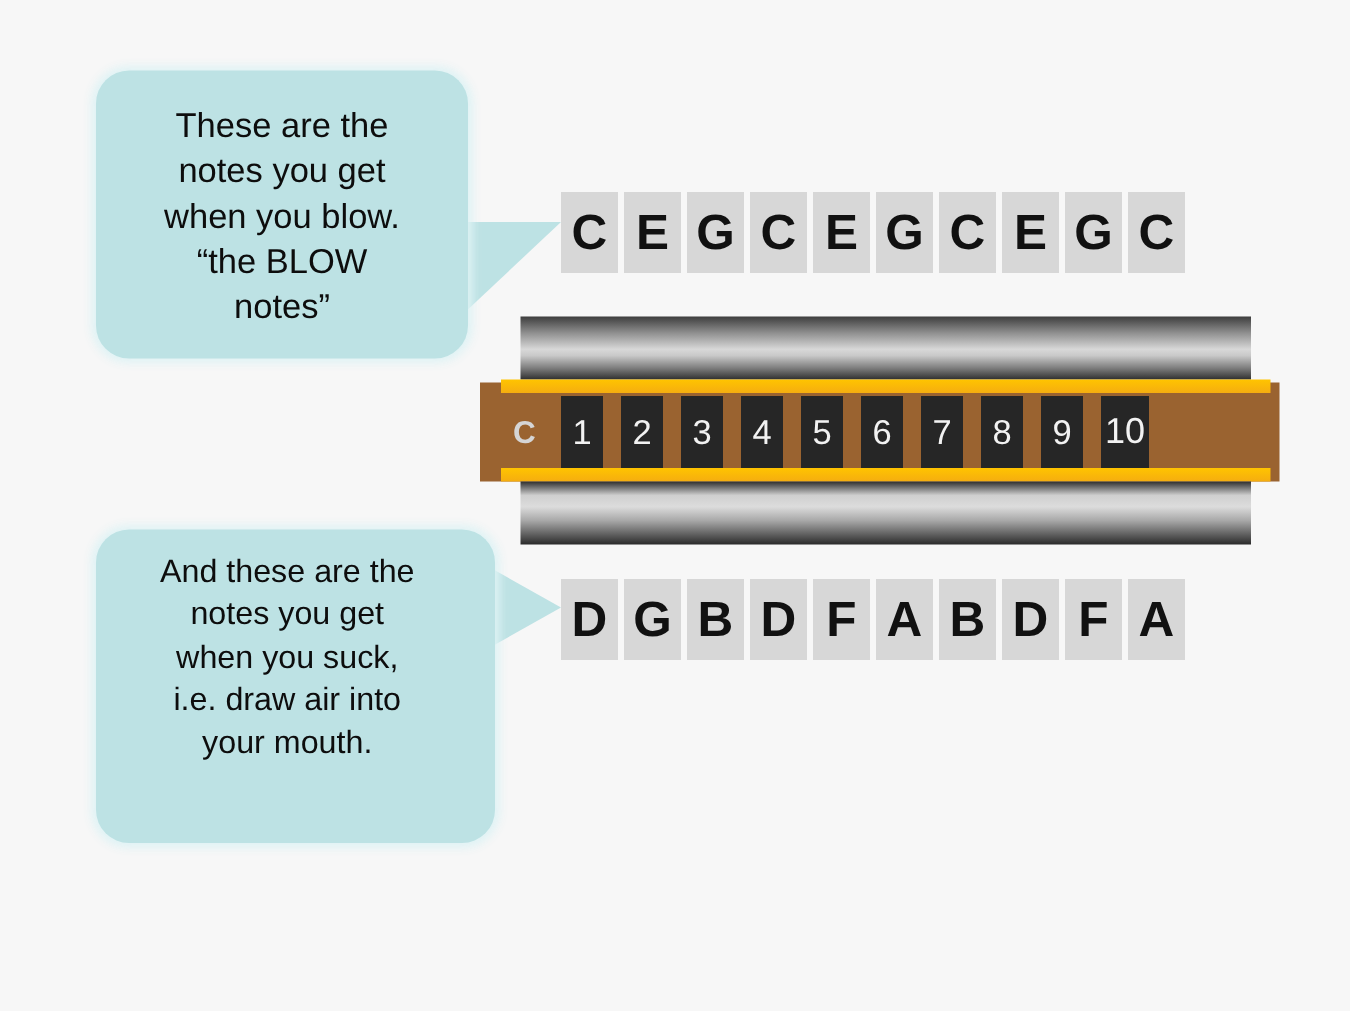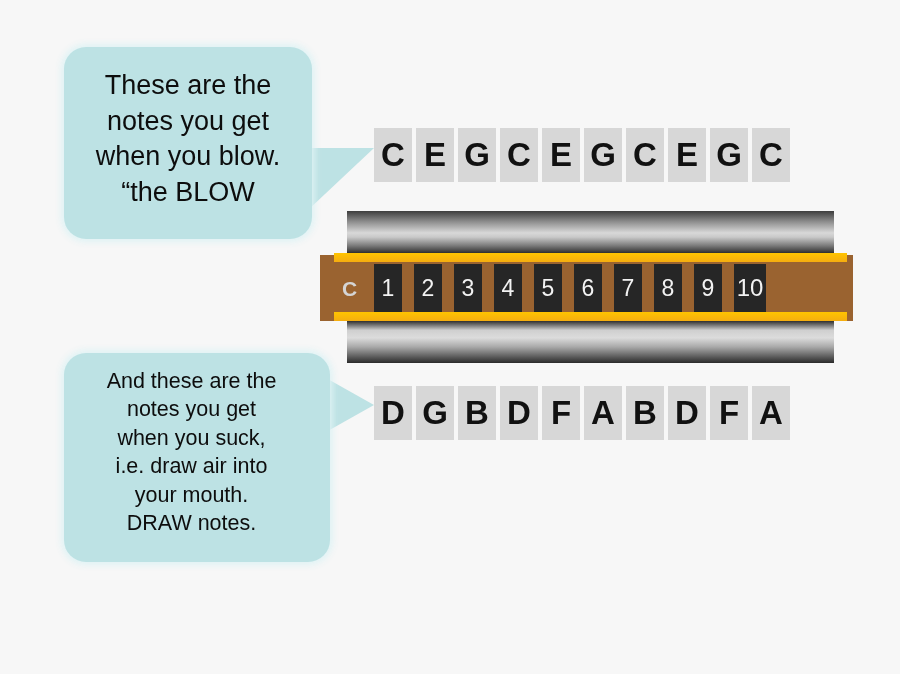--- a/index.html
+++ b/index.html
@@ -33,21 +33,21 @@
     display: block;
     white-space: pre-line;
   }
 
   #bubble-blow {
     left: 64px;
     top: 47px;
     width: 248px;
     height: 192px;
     padding: 21px 16px 0 16px;
-    font-size: 27px;
+    font-size: 23px;
   }
   #bubble-draw {
     left: 64px;
     top: 353px;
     width: 266px;
     height: 209px;
     padding: 14px 12px 0 1px;
     font-size: 21.5px;
   }
 
@@ -184,30 +184,30 @@
 <body>
 
 <div id="stage">
 
   <div class="tail" id="tail-blow"></div>
   <div class="bubble" id="bubble-blow">
     <span class="bubble-text">These are the
 notes you get
 when you blow.</span>
     <span class="bubble-text ital">“the BLOW</span>
+    <span class="bubble-text">notes”</span>
   </div>
 
   <div class="tail" id="tail-draw"></div>
   <div class="bubble" id="bubble-draw">
     <span class="bubble-text">And these are the
 notes you get
 when you suck,
 i.e. draw air into
 your mouth.</span>
-    <span class="bubble-text"><span class="ital">DRAW</span><span> notes.</span></span>
   </div>
 
   <div class="note-row" id="row-blow">
       <div class="note-box">C</div>
       <div class="note-box">E</div>
       <div class="note-box">G</div>
       <div class="note-box">C</div>
       <div class="note-box">E</div>
       <div class="note-box">G</div>
       <div class="note-box">C</div>

